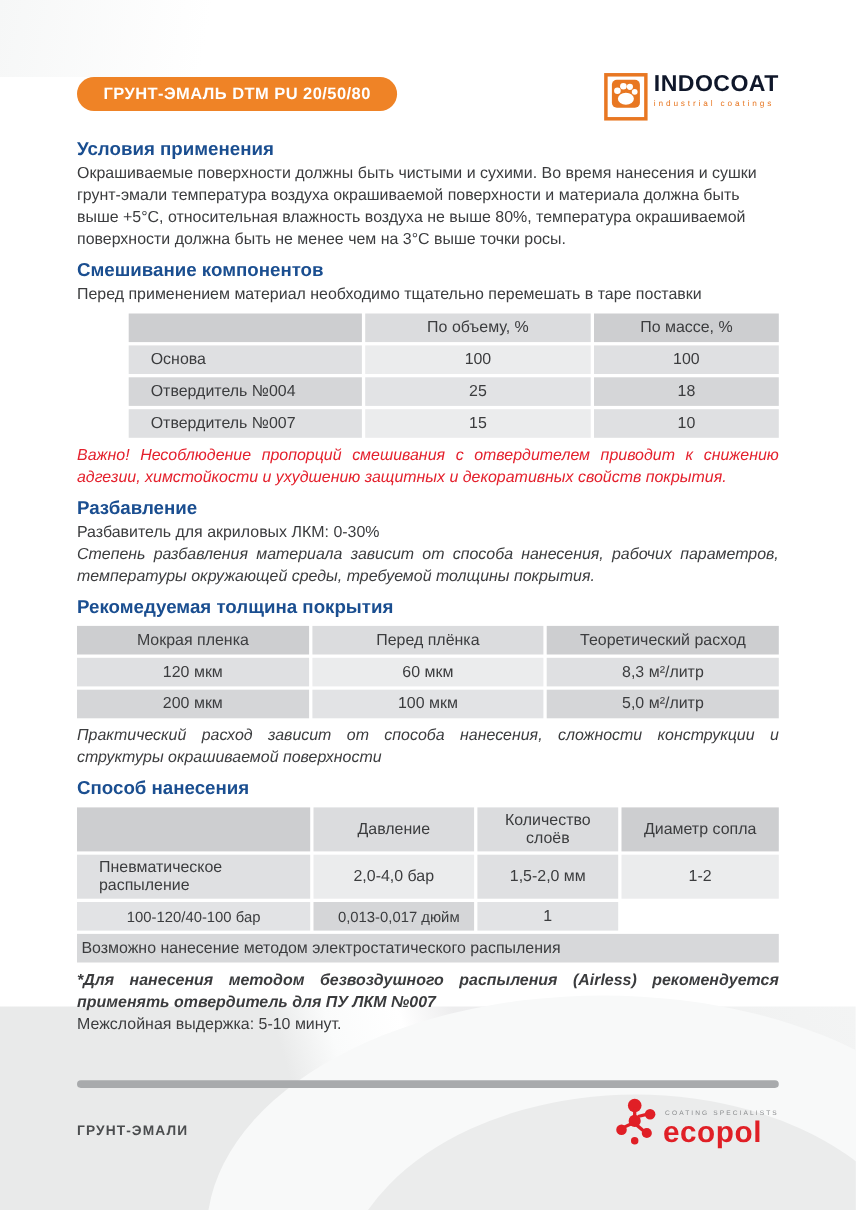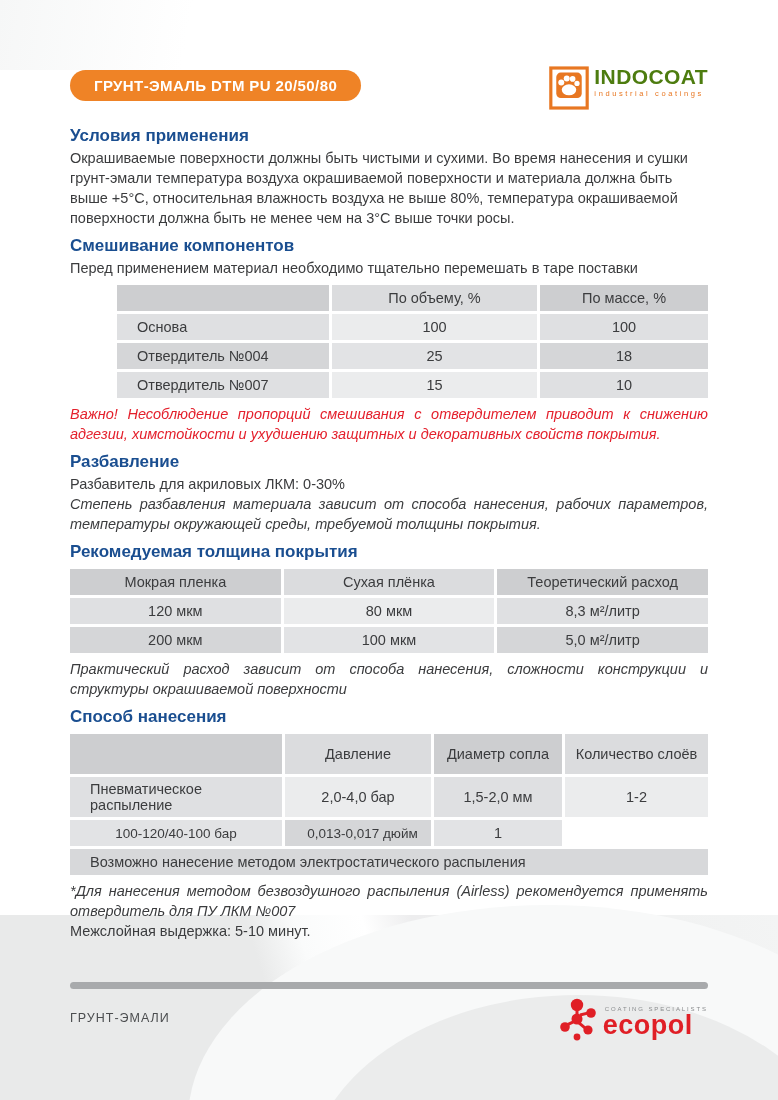--- a/index.html
+++ b/index.html
@@ -21,49 +21,49 @@
     background:linear-gradient(100deg,#f6f7f7 0%,#ffffff 55%);}
   
   .content{position:relative;z-index:1;padding:0 70px;}
   .hdr{display:flex;justify-content:space-between;align-items:flex-start;margin-top:70px;}
   .badge{
     background:#ef8326;color:#ffffff;font-weight:bold;font-size:15px;letter-spacing:.4px;
     padding:7px 24px;border-radius:17px;white-space:nowrap;
   }
   .brand{display:flex;align-items:flex-start;gap:5px;margin-top:-4px;}
   .brand-text{display:flex;flex-direction:column;line-height:1;}
-  .brand-name{color:#4d7c0f;font-weight:bold;font-size:21px;letter-spacing:.4px;}
+  .brand-name{color:#0f172a;font-weight:bold;font-size:21px;letter-spacing:.4px;}
   .brand-tag{color:#e87722;font-size:7.5px;letter-spacing:2.6px;margin-top:3px;}
   h2{color:#1a4e90;font-size:17px;margin:8px 0 2px;font-weight:bold;}
   p{margin:0;font-size:14.5px;line-height:1.38;}
   .just{text-align:justify;}
   .ital{font-style:italic;}
   .warn{color:#e4202c;font-style:italic;}
-  .footnote{font-weight:normal;font-style:italic;}
+  .footnote{font-weight:bold;font-style:italic;}
   
   .tbl{display:grid;gap:3px;margin:7px 0 6px;}
   .tbl1{grid-template-columns:212px 205px 1fr;padding-left:47px;}
   .tbl2{grid-template-columns:1fr 1fr 1fr;}
   .tbl3{grid-template-columns:212px 146px 128px 1fr;}
   .c{
     display:flex;align-items:center;justify-content:center;text-align:center;
     min-height:26px;font-size:14.5px;color:#3b3c3e;padding:2px 8px;box-sizing:border-box;
   }
   .left{justify-content:flex-start;text-align:left;padding-left:20px;}
   .hA{background:#cdced0;}  .hB{background:#dbdcde;}
   .rA{background:#dfe0e2;}  .rB{background:#ebeced;}
   .sA{background:#d5d6d8;}  .sB{background:#e2e3e5;}
-  .span-row{grid-column:1 / -1;background:#d7d8da;justify-content:flex-start;text-align:left;padding-left:20px;}
+  .span-row{grid-column:1 / -1;background:#d7d8da;justify-content:flex-start;text-align:left;padding-left:4px;}
   .tall{min-height:40px;}
   
   .footer{position:absolute;left:70px;right:70px;top:982px;z-index:1;}
   .divider{height:7px;background:#a8aaac;border-radius:4px;}
   .footer-row{display:flex;justify-content:space-between;align-items:flex-start;margin-top:16px;}
-  .f-cat{font-size:12.5px;font-weight:normal;color:#4b4d4f;letter-spacing:1px;margin-top:6px;}
-  .ecopol{display:flex;align-items:center;gap:5px;margin-top:-8px;}
+  .f-cat{font-size:12.5px;font-weight:bold;color:#4b4d4f;letter-spacing:1px;margin-top:16px;}
+  .ecopol{display:flex;align-items:flex-end;gap:5px;margin-top:-8px;}
   .eco-text{display:flex;flex-direction:column;line-height:1;}
   .eco-tag{font-size:6px;letter-spacing:1.9px;color:#8a8c8e;margin:4px 0 1px 2px;}
   .eco-word{font-size:27px;font-weight:bold;color:#e01f26;letter-spacing:.5px;line-height:.95;}
 </style>
 </head>
 <body>
 
 <div class="bg-top"></div>
 <div class="bg-bottom"></div>
 <div class="bg-arc1"></div>
@@ -117,41 +117,41 @@
   <p class="warn just">Важно! Несоблюдение пропорций смешивания с отвердителем приводит к снижению адгезии, химстойкости и ухудшению защитных и декоративных свойств покрытия.</p>
 
   <h2>Разбавление</h2>
   <p>Разбавитель для акриловых ЛКМ: 0-30%</p>
   <p class="ital just">Степень разбавления материала зависит от способа нанесения, рабочих параметров, температуры окружающей среды, требуемой толщины покрытия.</p>
 
   <h2>Рекомедуемая толщина покрытия</h2>
 
   <div class="tbl tbl2">
     <div class="c hA">Мокрая пленка</div>
-    <div class="c hB">Сухая плёнка</div>
+    <div class="c hB">Перед плёнка</div>
     <div class="c hA">Теоретический расход</div>
 
     <div class="c rA">120 мкм</div>
-    <div class="c rB">80 мкм</div>
+    <div class="c rB">60 мкм</div>
     <div class="c rA">8,3 м²/литр</div>
 
     <div class="c sA">200 мкм</div>
     <div class="c sB">100 мкм</div>
     <div class="c sA">5,0 м²/литр</div>
   </div>
 
   <p class="ital just">Практический расход зависит от способа нанесения, сложности конструкции и структуры окрашиваемой поверхности</p>
 
   <h2>Способ нанесения</h2>
 
   <div class="tbl tbl3">
     <div class="c hA tall left"></div>
     <div class="c hB tall">Давление</div>
+    <div class="c hB tall">Количество слоёв</div>
     <div class="c hA tall">Диаметр сопла</div>
-    <div class="c hB tall">Количество слоёв</div>
 
     <div class="c rA tall left">Пневматическое распыление</div>
     <div class="c rB tall">2,0-4,0 бар</div>
     <div class="c rA tall">1,5-2,0 мм</div>
     <div class="c rB tall">1-2</div>
 
     <div class="c sB" style="font-size:13.5px;">100-120/40-100 бар</div>
     <div class="c sA" style="font-size:13.5px;padding-left:17px;">0,013-0,017 дюйм</div>
     <div class="c sB">1</div>
 

